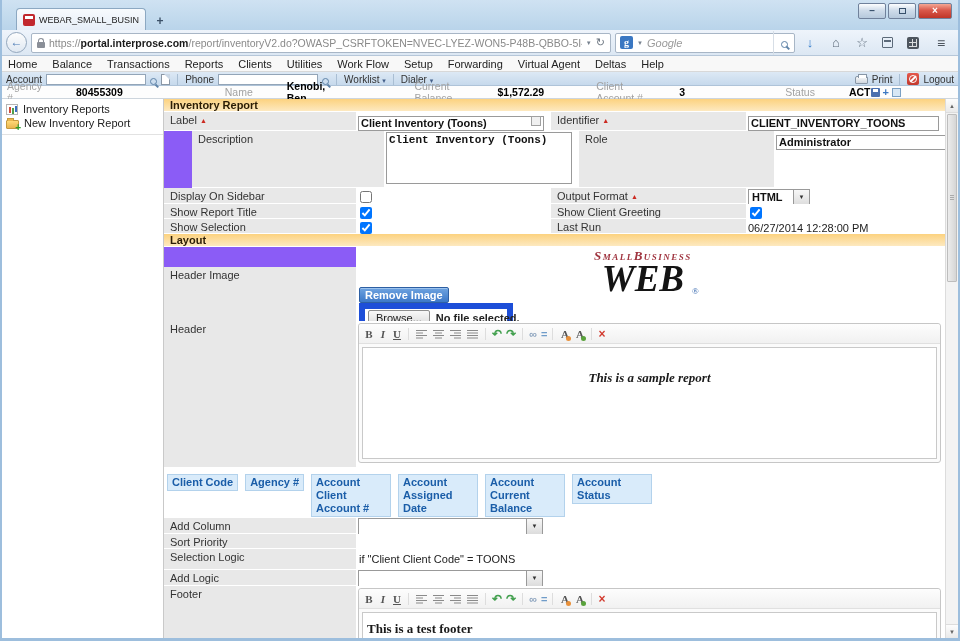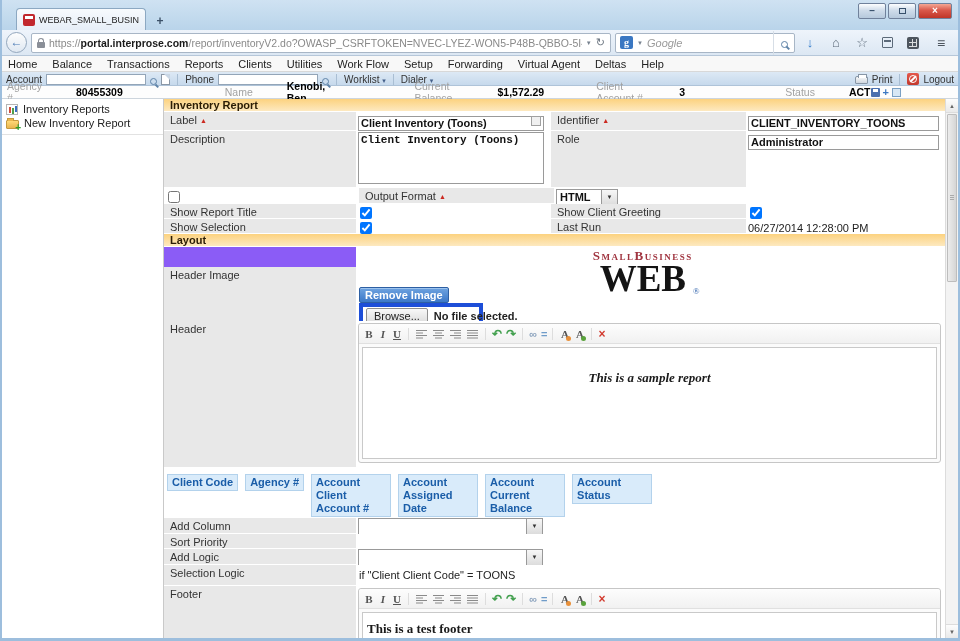--- a/index.html
+++ b/index.html
@@ -102,28 +102,28 @@
   .desc-ta { width:186px; height:52px; border:1px solid #9a9a9a; font:bold 11px "Liberation Mono","DejaVu Sans Mono",monospace; padding:1px 2px; resize:none; color:#111; }
   .sel { display:flex; width:185px; height:17px; border:1px solid #999; background:#fff; }
   .sel .sel-txt { flex:1; font:bold 11px/15px "Liberation Sans",sans-serif; padding:0 3px; color:#111; }
   .sel .sel-btn { width:16px; background:linear-gradient(#f7f7f7,#dcdcdc); border-left:1px solid #999; text-align:center; font-size:6px; color:#333; line-height:15px; flex:none; }
   .sel.small { width:62px; }
   .chk { margin:1px 0 0 2px; width:12px; height:12px; }
   .plain-val { font-size:11px; color:#222; padding-top:2px; }
 
   
   .hdrimg-cell { height:74px; }
-  .logo { position:absolute; left:50%; top:1px; transform:translateX(-54%); display:flex; align-items:flex-start; font-family:"Liberation Serif",serif; }
+  .logo { position:absolute; left:50%; top:1px; transform:translateX(-54%); display:flex; align-items:flex-start; font-family:"Liberation Serif",serif;font-style:italic; }
   .logo-col { display:flex; flex-direction:column; align-items:center; }
   .logo-top { font-size:13px; font-weight:bold; color:#a03540; letter-spacing:1.5px; font-variant:small-caps; }
   .logo-web { font-size:37px; line-height:30px; font-weight:bold; color:#141414; letter-spacing:0; }
   .logo-ar { font-size:50px; line-height:42px; font-weight:bold; color:#2f62ab; margin-top:4px; letter-spacing:-2px; }
   .logo-reg { font-size:9px; color:#2f62ab; margin-top:38px; }
   .rm-btn { position:absolute; left:3px; top:40px; background:linear-gradient(#6ea3e0,#3c78c8); border:1px solid #2d5fa3; border-radius:2px; color:#fff; font:bold 11px/12px "Liberation Sans",sans-serif; padding:1px 5px; box-shadow:inset 0 1px 0 #9cc3ee; }
-  .filebox { position:absolute; left:3px; top:56px; display:flex; align-items:center; background:#fff; border:4px solid #1d4ed8; padding:1px 3px; width:124px; }
+  .filebox { position:absolute; left:3px; top:56px; display:flex; align-items:center; background:#fff; border:6px solid #1d4ed8; padding:1px 3px; width:154px; }
   .browse-btn { background:linear-gradient(#f8f8f8,#dcdcdc); border:1px solid #8f8f8f; border-radius:2px; font:11px/12px "Liberation Sans",sans-serif; color:#222; padding:1px 7px; }
   .nofile { font:bold 11px "Liberation Sans",sans-serif; color:#222; margin-left:6px; white-space:nowrap; }
 
   
   .editor { margin:2px 0 2px 2px; border:1px solid #c6c6c6; border-radius:3px; background:#fbfbfb; width:583px; }
   .ed-toolbar { height:20px; display:flex; align-items:center; padding:0 5px; gap:4px; border-bottom:1px solid #e0e0e0; background:linear-gradient(#fdfdfd,#f1f1f1); border-radius:3px 3px 0 0; }
   .ti { font:bold 11px "Liberation Serif",serif; color:#555; width:10px; text-align:center; }
   .ti.it { font-style:italic; } .ti.un { text-decoration:underline; }
   .tsep { width:1px; height:12px; background:#ddd; margin:0 2px; }
   .green { color:#43a04f; font-weight:bold; font-size:12px; }
@@ -265,28 +265,29 @@
 
       <div class="row">
         <div class="lc"><span>Label</span><span class="req">▲</span></div>
         <div class="fc">
           <span class="lab-wrap"><input class="tin" value="Client Inventory (Toons)" style=""><span class="cnt-ic"></span></span>
         </div>
         <div class="lc2"><span>Identifier</span><span class="req">▲</span></div>
         <div class="fc2"><input class="tin id-in" value="CLIENT_INVENTORY_TOONS" style=""></div>
       </div>
 
-      <div class="row" style="height:57px;">
+      <div class="row" style="height:57px;margin-left:28px;">
         <div class="lc">Description</div>
         <div class="fc"><textarea class="desc-ta" style="">Client Inventory (Toons)</textarea></div>
         <div class="lc2">Role</div>
         <div class="fc2"><input class="tin id-in" value="Administrator" style=""></div>
       </div>
 
       <div class="row" style="height:16px;">
+        <div class="lc">Display On Sidebar</div>
         <div class="fc"><input type="checkbox" class="chk" style=""></div>
         <div class="lc2"><span>Output Format</span><span class="req">▲</span></div>
         <div class="fc2">
           <div class="sel small">
             <span class="sel-txt">HTML</span>
             <span class="sel-btn">▼</span>
           </div>
         </div>
       </div>
 
@@ -376,35 +377,35 @@
             <span class="sel-btn">▼</span>
           </div>
         </div>
       </div>
 
       <div class="row" style="height:15px;">
         <div class="lc">Sort Priority</div>
         <div class="fw"></div>
       </div>
 
+      <div class="row" style="height:21px;">
+        <div class="lc" style="height:21px;">Selection Logic</div>
+        <div class="fw">
+            <div class="plain-val" style="padding:4px 0 0 3px;">if "Client Client Code" = TOONS</div>
+          </div>
+      </div>
+
       <div class="row" style="height:16px;">
         <div class="lc">Add Logic</div>
         <div class="fw" style="padding:0 0 0 2px;">
           <div class="sel">
             <span class="sel-txt"></span>
             <span class="sel-btn">▼</span>
           </div>
         </div>
-      </div>
-
-      <div class="row" style="height:21px;">
-        <div class="lc" style="height:21px;">Selection Logic</div>
-        <div class="fw">
-            <div class="plain-val" style="padding:4px 0 0 3px;">if "Client Client Code" = TOONS</div>
-          </div>
       </div>
 
       <div class="row" style="height:200px;">
         <div class="lc" style="height:200px;">Footer</div>
         <div class="fw">
           <div class="editor">
             <div class="ed-toolbar">
               <span class="ti">B</span>
               <span class="ti it">I</span>
               <span class="ti un">U</span>

